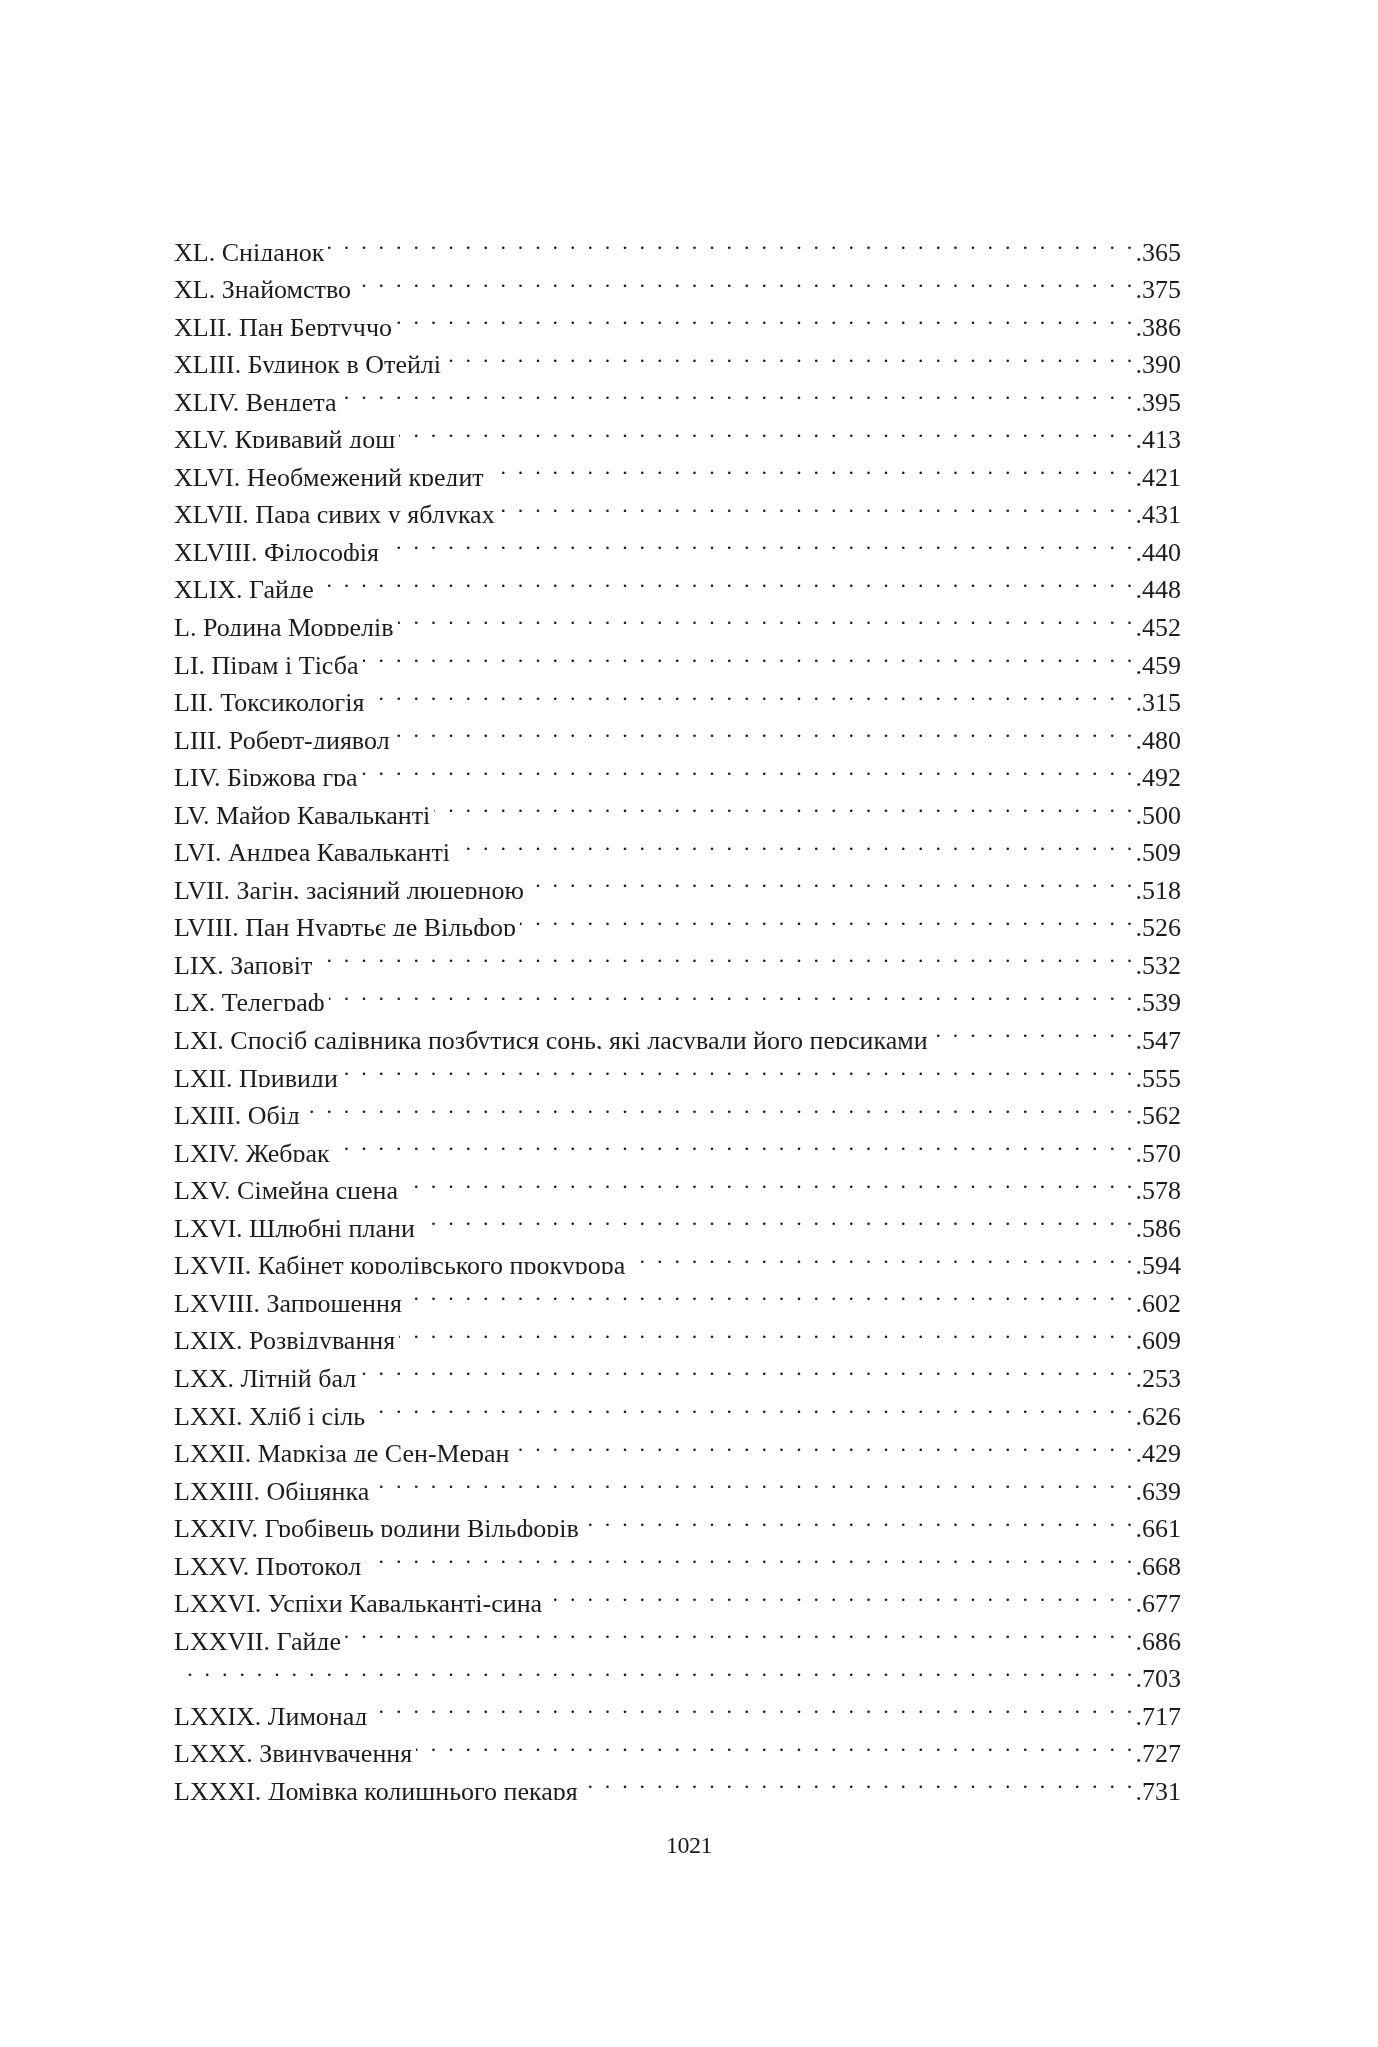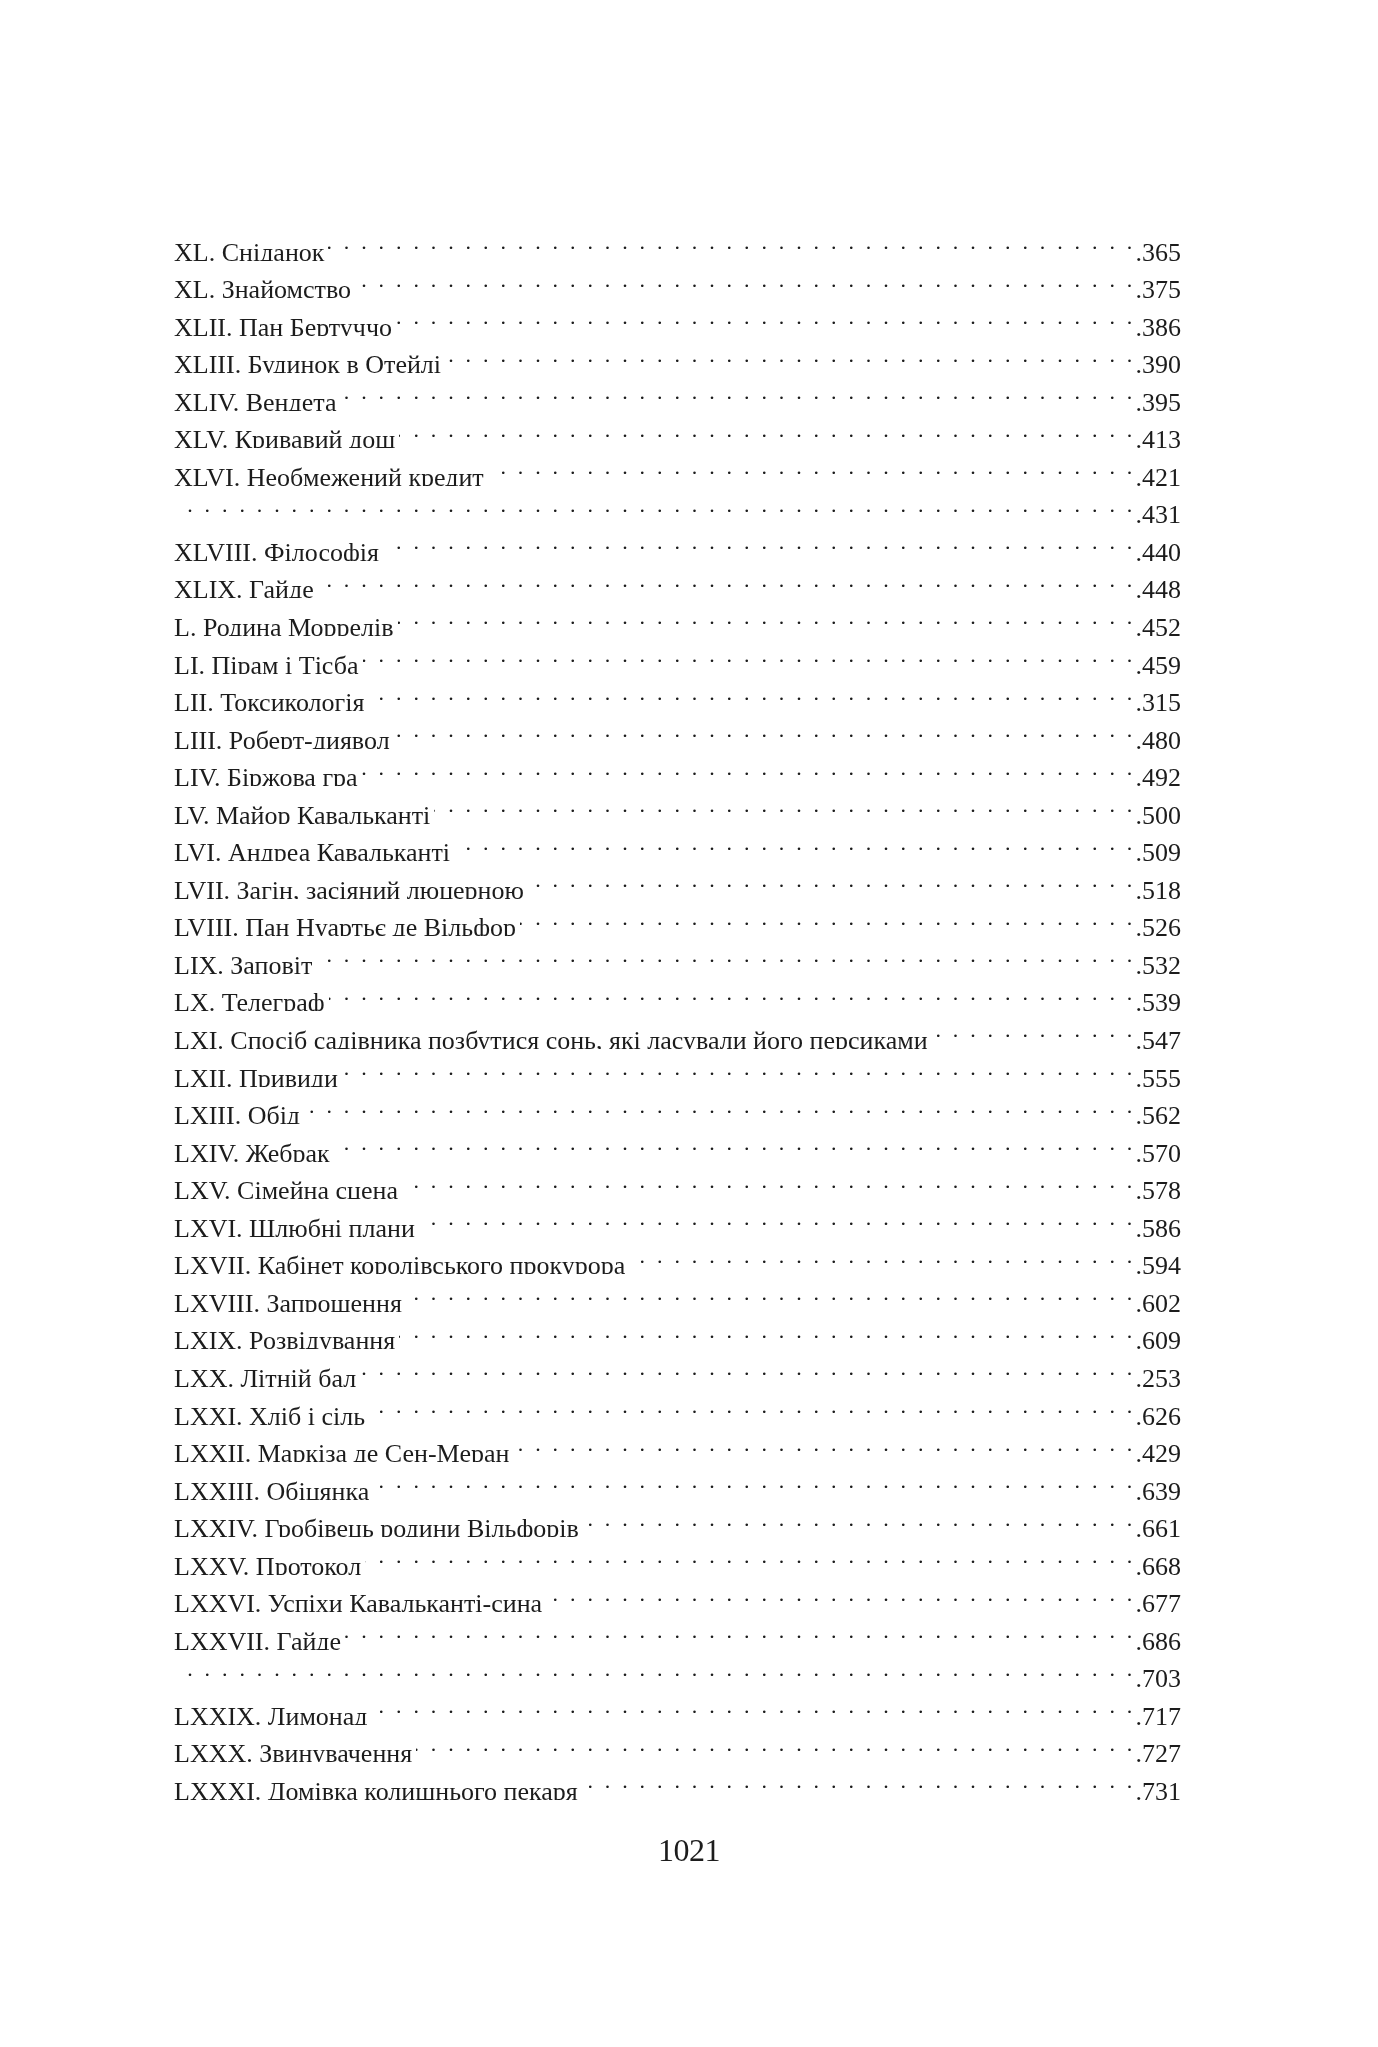--- a/index.html
+++ b/index.html
@@ -58,21 +58,21 @@
     }
     .toc-page::before {
       content: ".";
     }
     .page-number {
       position: absolute;
       left: 0;
       width: 1378px;
       top: 1832px;
       text-align: center;
-      font-size: 32px;
+      font-size: 24px;
       letter-spacing: -0.5px;
     }
   </style>
 </head>
 <body>
 
 <ul class="toc" id="toc">
     <li class="toc-row">
     <span class="toc-title">XL. Сніданок</span>
     <span class="toc-leader"></span>
@@ -102,20 +102,21 @@
     <span class="toc-title">XLV. Кривавий дощ</span>
     <span class="toc-leader"></span>
     <span class="toc-page">413</span>
   </li>
     <li class="toc-row">
     <span class="toc-title">XLVI. Необмежений кредит</span>
     <span class="toc-leader"></span>
     <span class="toc-page">421</span>
   </li>
     <li class="toc-row">
+    <span class="toc-title">XLVII. Пара сивих у яблуках</span>
     <span class="toc-leader"></span>
     <span class="toc-page">431</span>
   </li>
     <li class="toc-row">
     <span class="toc-title">XLVIII. Філософія</span>
     <span class="toc-leader"></span>
     <span class="toc-page">440</span>
   </li>
     <li class="toc-row">
     <span class="toc-title">XLIX. Гайде</span>

